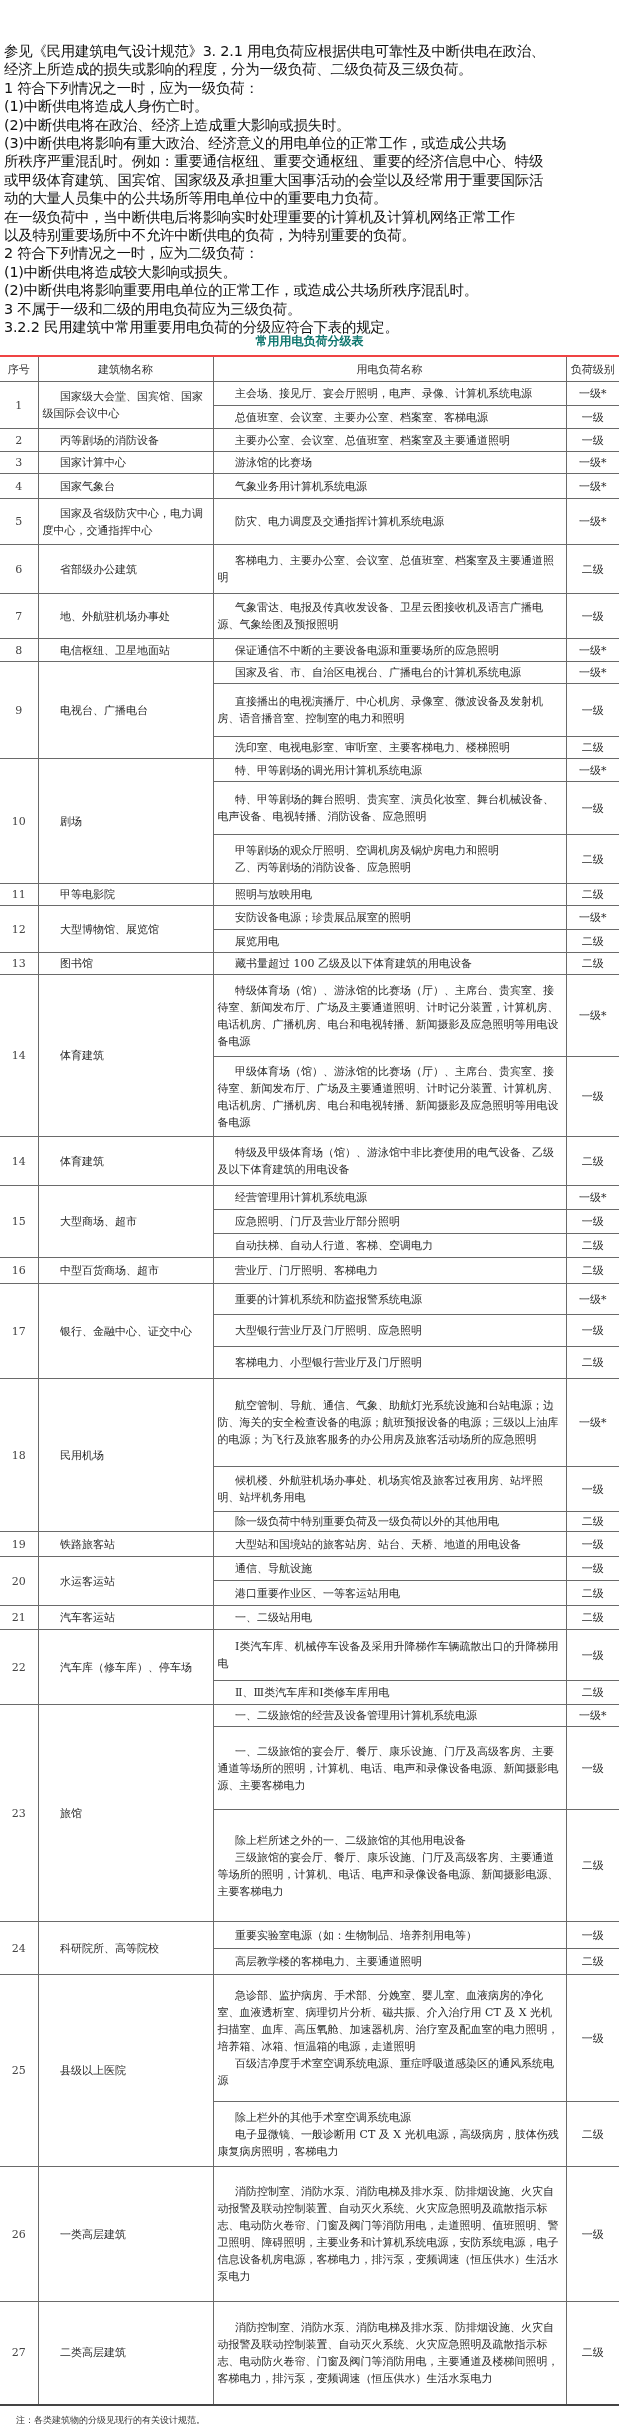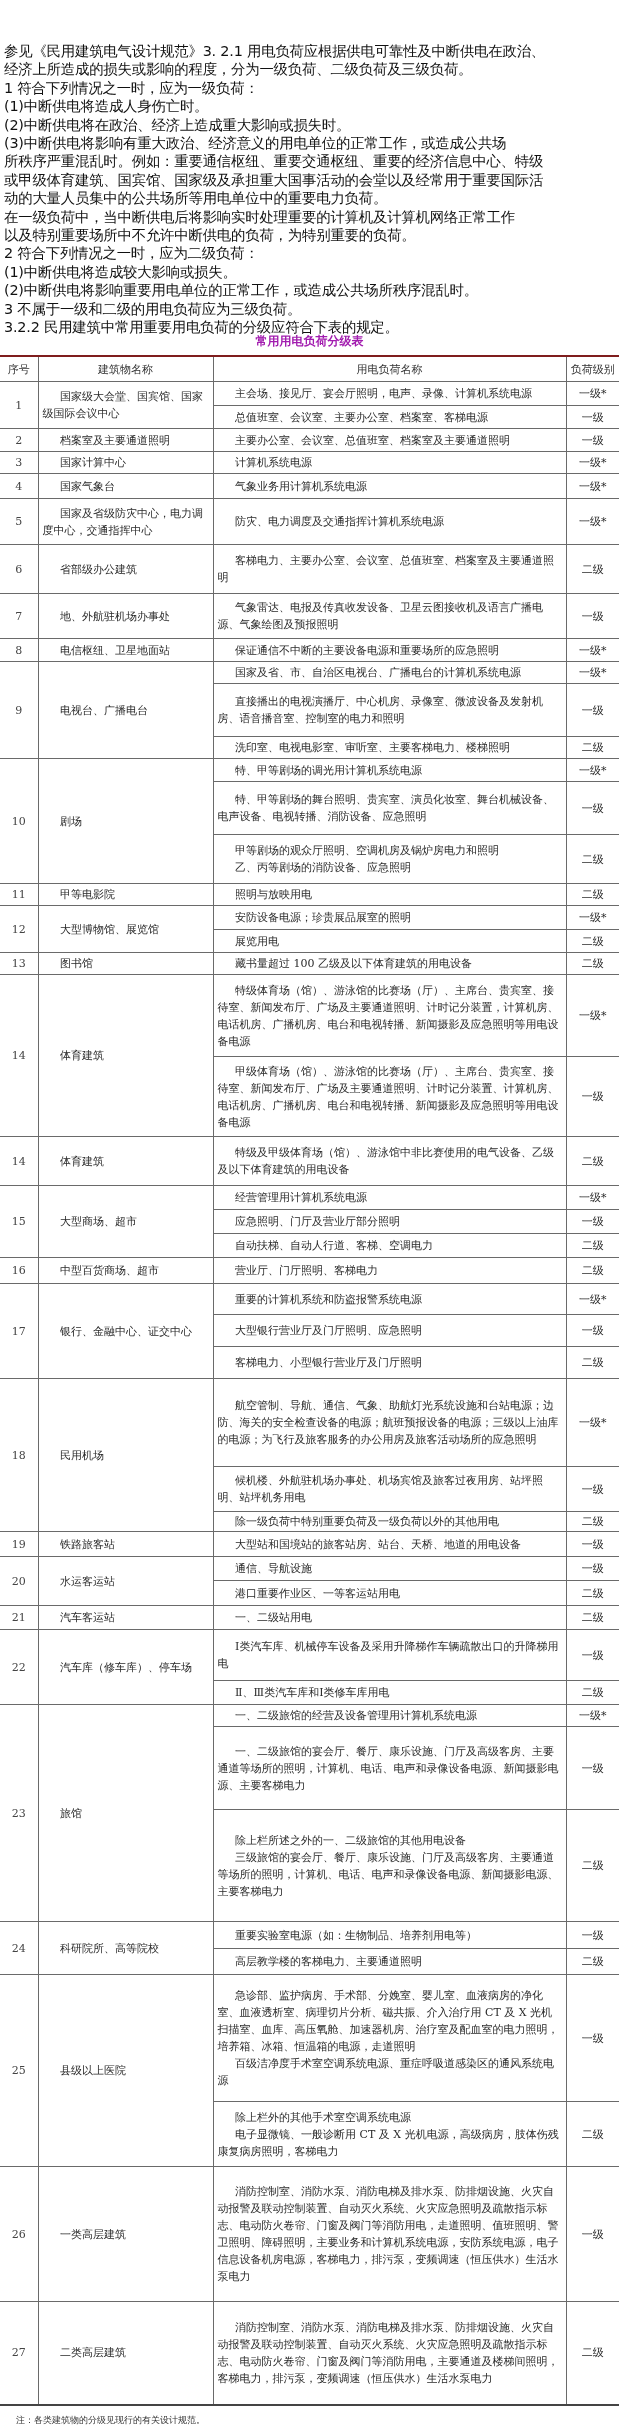--- a/index.html
+++ b/index.html
@@ -1,23 +1,23 @@
 <!DOCTYPE html>
 <html><head>
 <meta charset="utf-8">
 <style>
   html, body { margin:0; padding:0; background:#ffffff; }
   body { width:619px; height:2426px; overflow:hidden; position:relative; color:#1a1a1a; }
   .intro { position:absolute; left:4px; top:2px; width:612px; font-family:"DejaVu Sans", sans-serif; font-size:14.4px; line-height:18.4px; color:#111; letter-spacing:-0.2px;margin-top:40px; }
   .intro p { margin:0; white-space:nowrap; }
-  .tbl-title { position:absolute; left:0; top:333px; width:619px; text-align:center; font-family:"DejaVu Sans", sans-serif; font-weight:bold; font-size:12px; color:#a21caf; }
+  .tbl-title { position:absolute; left:0; top:333px; width:619px; text-align:center; font-family:"DejaVu Sans", sans-serif; font-weight:bold; font-size:12px; color:#0f766e; }
   table.grid { position:absolute; left:0; top:355px; width:619px; border-collapse:collapse; table-layout:fixed; font-family:"DejaVu Serif", serif; font-size:11px; color:#2a2a2a; }
   table.grid th, table.grid td { border:1px solid #6a6a6a; padding:0 4px; vertical-align:middle; line-height:17px; }
   table.grid th { font-weight:normal; text-align:center; height:24px; color:#333; }
-  table.grid tr:first-child th { border-top:2px solid #7f1d1d;margin-top:15px; }
+  table.grid tr:first-child th { border-top:2px solid #ef4444;margin-top:15px; }
   td.num { text-align:center; color:#444; }
   td.bld { text-indent:1.6em; }
   td.load { text-indent:1.6em; }
   td.lvl { text-align:center; white-space:nowrap; }
   table.grid td:first-child, table.grid th:first-child { border-left:none; }
   table.grid td:last-child, table.grid th:last-child { border-right:none; }
   tr.last td { border-bottom:2px solid #444; }
   .notes { position:absolute; left:6px; top:2405px; font-family:"DejaVu Serif", serif; font-size:9px; color:#333; line-height:10px; }
   .notes p { margin:10px;font-family:Liberation Serif, serif; }
   .notes .star { display:inline-block; width:14px; text-align:center; }
@@ -72,31 +72,31 @@
         <td class="lvl">一级*</td>
       </tr>
       <tr style="height: 23px;">
         <td class="load">
           <span class="line">总值班室、会议室、主要办公室、档案室、客梯电源</span>
         </td>
         <td class="lvl">一级</td>
       </tr>
       <tr style="height: 23px;">
         <td class="num" rowspan="1">2</td>
-        <td class="bld" rowspan="1">档案室及主要通道照明</td>
+        <td class="bld" rowspan="1">丙等剧场的消防设备</td>
         <td class="load">
           <span class="line">主要办公室、会议室、总值班室、档案室及主要通道照明</span>
         </td>
         <td class="lvl">一级</td>
       </tr>
       <tr style="height: 22px;">
         <td class="num" rowspan="1">3</td>
         <td class="bld" rowspan="1">国家计算中心</td>
         <td class="load">
-          <span class="line">计算机系统电源</span>
+          <span class="line">游泳馆的比赛场</span>
         </td>
         <td class="lvl">一级*</td>
       </tr>
       <tr style="height: 25px;">
         <td class="num" rowspan="1">4</td>
         <td class="bld" rowspan="1">国家气象台</td>
         <td class="load">
           <span class="line">气象业务用计算机系统电源</span>
         </td>
         <td class="lvl">一级*</td>

